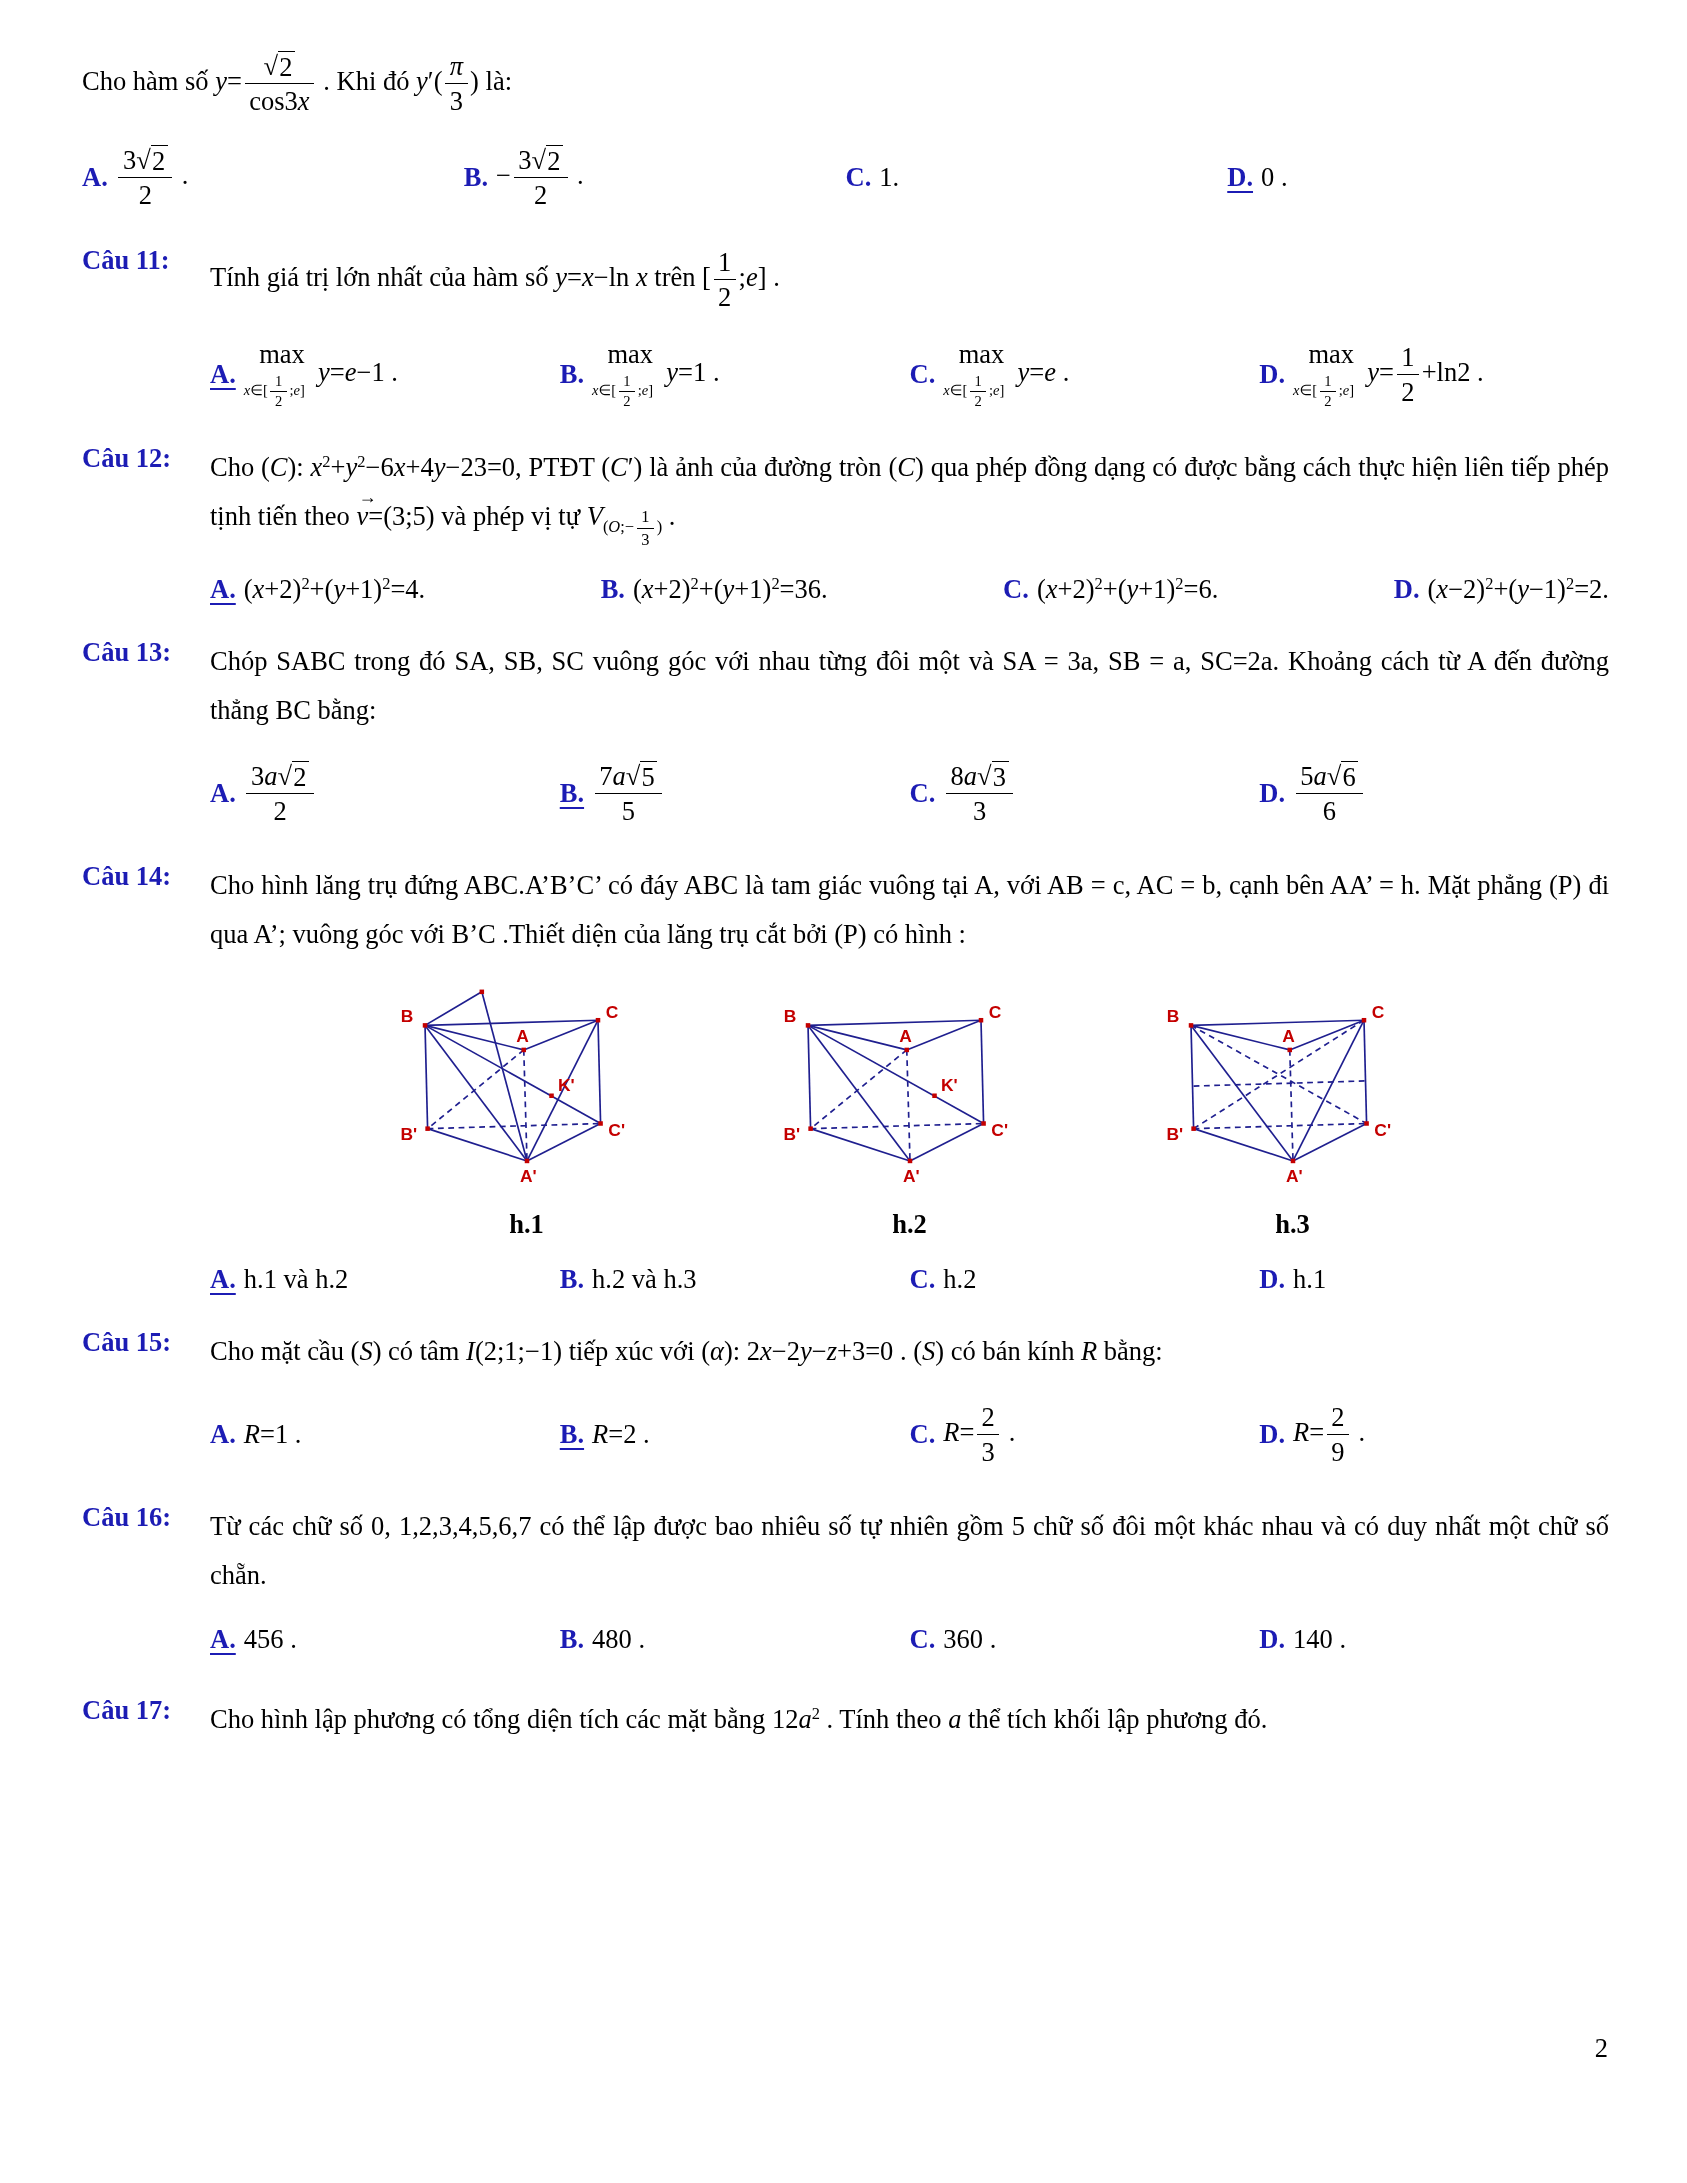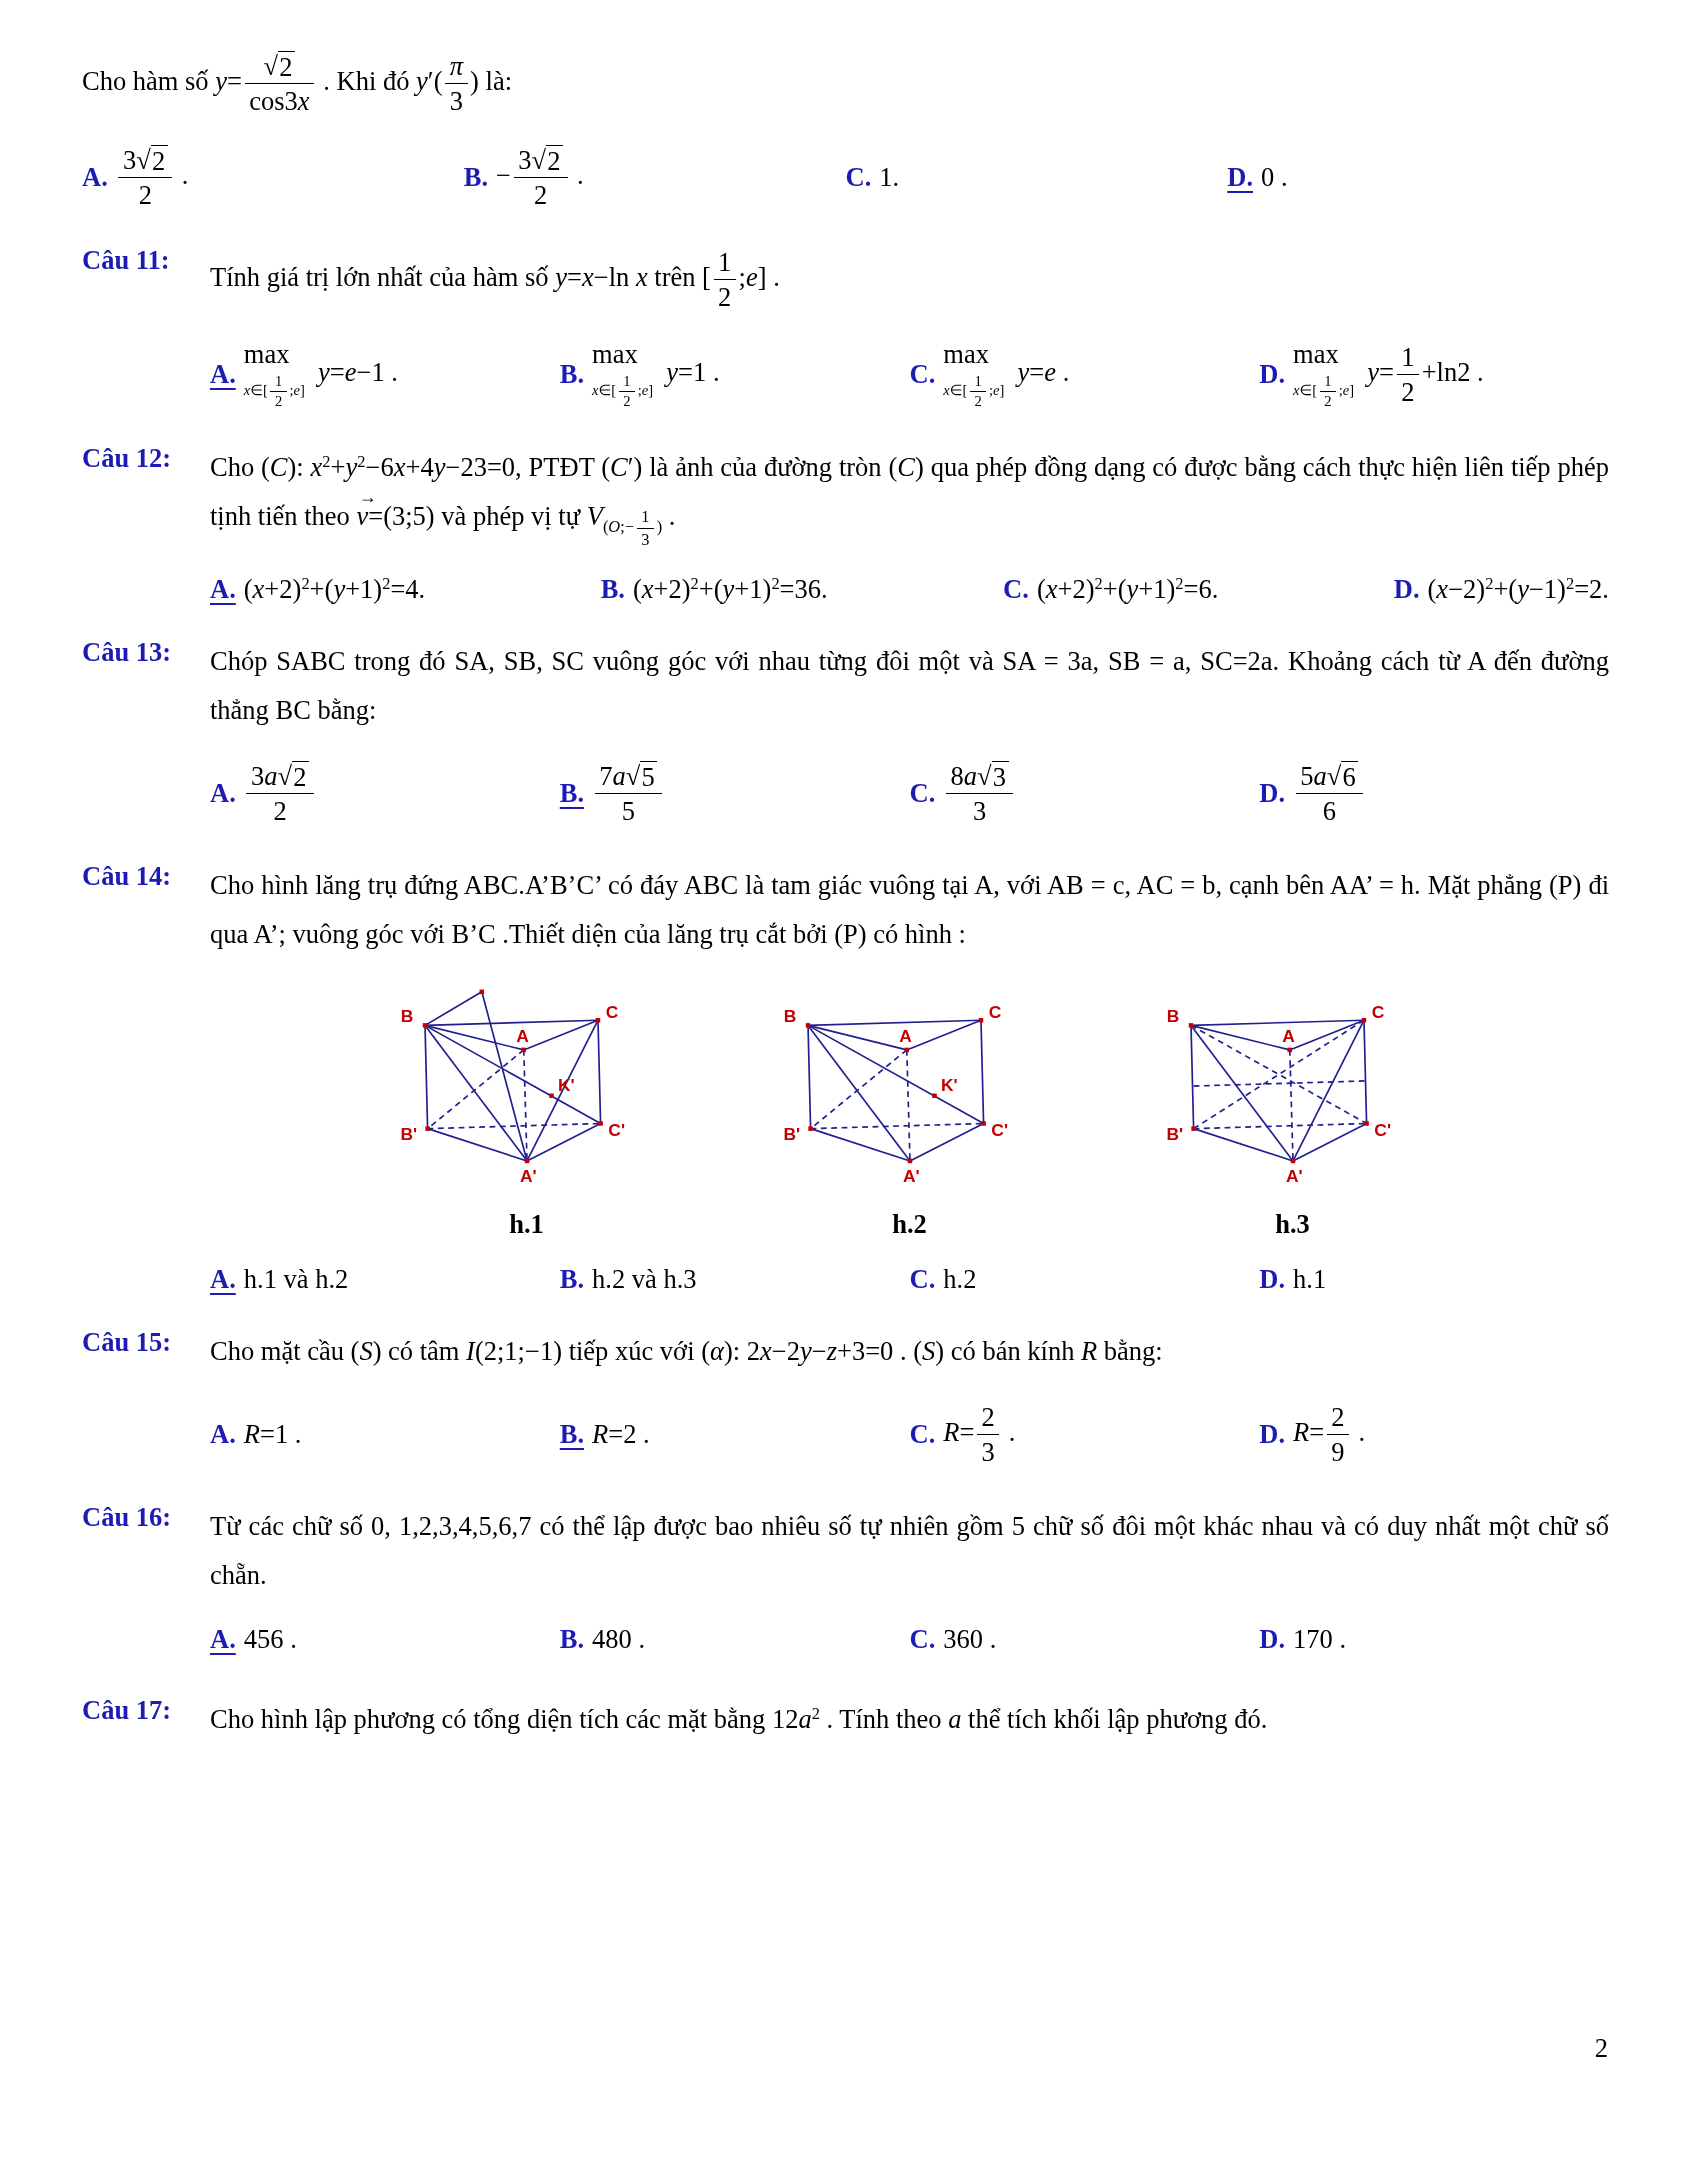--- a/index.html
+++ b/index.html
@@ -23,21 +23,21 @@
   sub{vertical-align:-0.4em}
   sup{vertical-align:.55em}
   .mfrac{display:inline-flex;flex-direction:column;text-align:center;vertical-align:middle;line-height:1.3;margin:0 2.6px}
   .mnum{padding:0 4.6px;border-bottom:1.7px solid currentColor}
   .mden{padding:0 4.6px}
   .msqrt{display:inline-flex;align-items:flex-start}
   .mrad{line-height:1.15}
   .mbar{border-top:1.7px solid currentColor;line-height:1.15;padding:0 2.6px 0 1.3px}
   .mvec{position:relative;display:inline-block}
   .mvarrow{position:absolute;left:18%;top:-0.62em;font-size:.68em;font-style:normal}
-  .munder{display:inline-flex;flex-direction:column;align-items:flex-start;vertical-align:middle;line-height:1.2;margin-right:6.6px}
+  .munder{display:inline-flex;flex-direction:column;align-items:flex-end;vertical-align:middle;line-height:1.2;margin-right:6.6px}
   .mubot{font-size:.55em;margin-top:2px}
   .mubot .mnum{border-bottom-width:1.3px;padding:0 2.6px}
   .figure-row{display:flex;justify-content:center;gap:99px;margin:28px 0 4px}
   .figure{display:flex;flex-direction:column;align-items:center}
   .figure svg{width:284px;height:202px;overflow:visible}
   .figcaption{font-weight:700;margin-top:20px}
   .gap-top{margin-top:40px}
   .pagenum{position:absolute;right:79px;bottom:119px}
   svg line{stroke:#1f1f8f;stroke-width:2.6;fill:none}
   svg .dash{stroke-dasharray:9 7}
@@ -399,21 +399,21 @@
         <div class="option">
           <span class="okey">B.</span>
           <span class="otext">480 .</span>
         </div>
         <div class="option">
           <span class="okey">C.</span>
           <span class="otext">360 .</span>
         </div>
         <div class="option">
           <span class="okey">D.</span>
-          <span class="otext">170 .</span>
+          <span class="otext">140 .</span>
         </div>
       </div>
     </div>
   </div>
 
   <div class="question gap-top">
     <div class="qlabel">Câu 17:</div>
     <div class="qmain">
       <div class="qbody">Cho hình lập phương có tổng diện tích các mặt bằng <span class="math">12<span class="mit">a</span><sup>2</sup></span> . Tính theo <span class="math"><span class="mit">a</span></span> thể tích khối lập phương đó.</div>
     </div>

